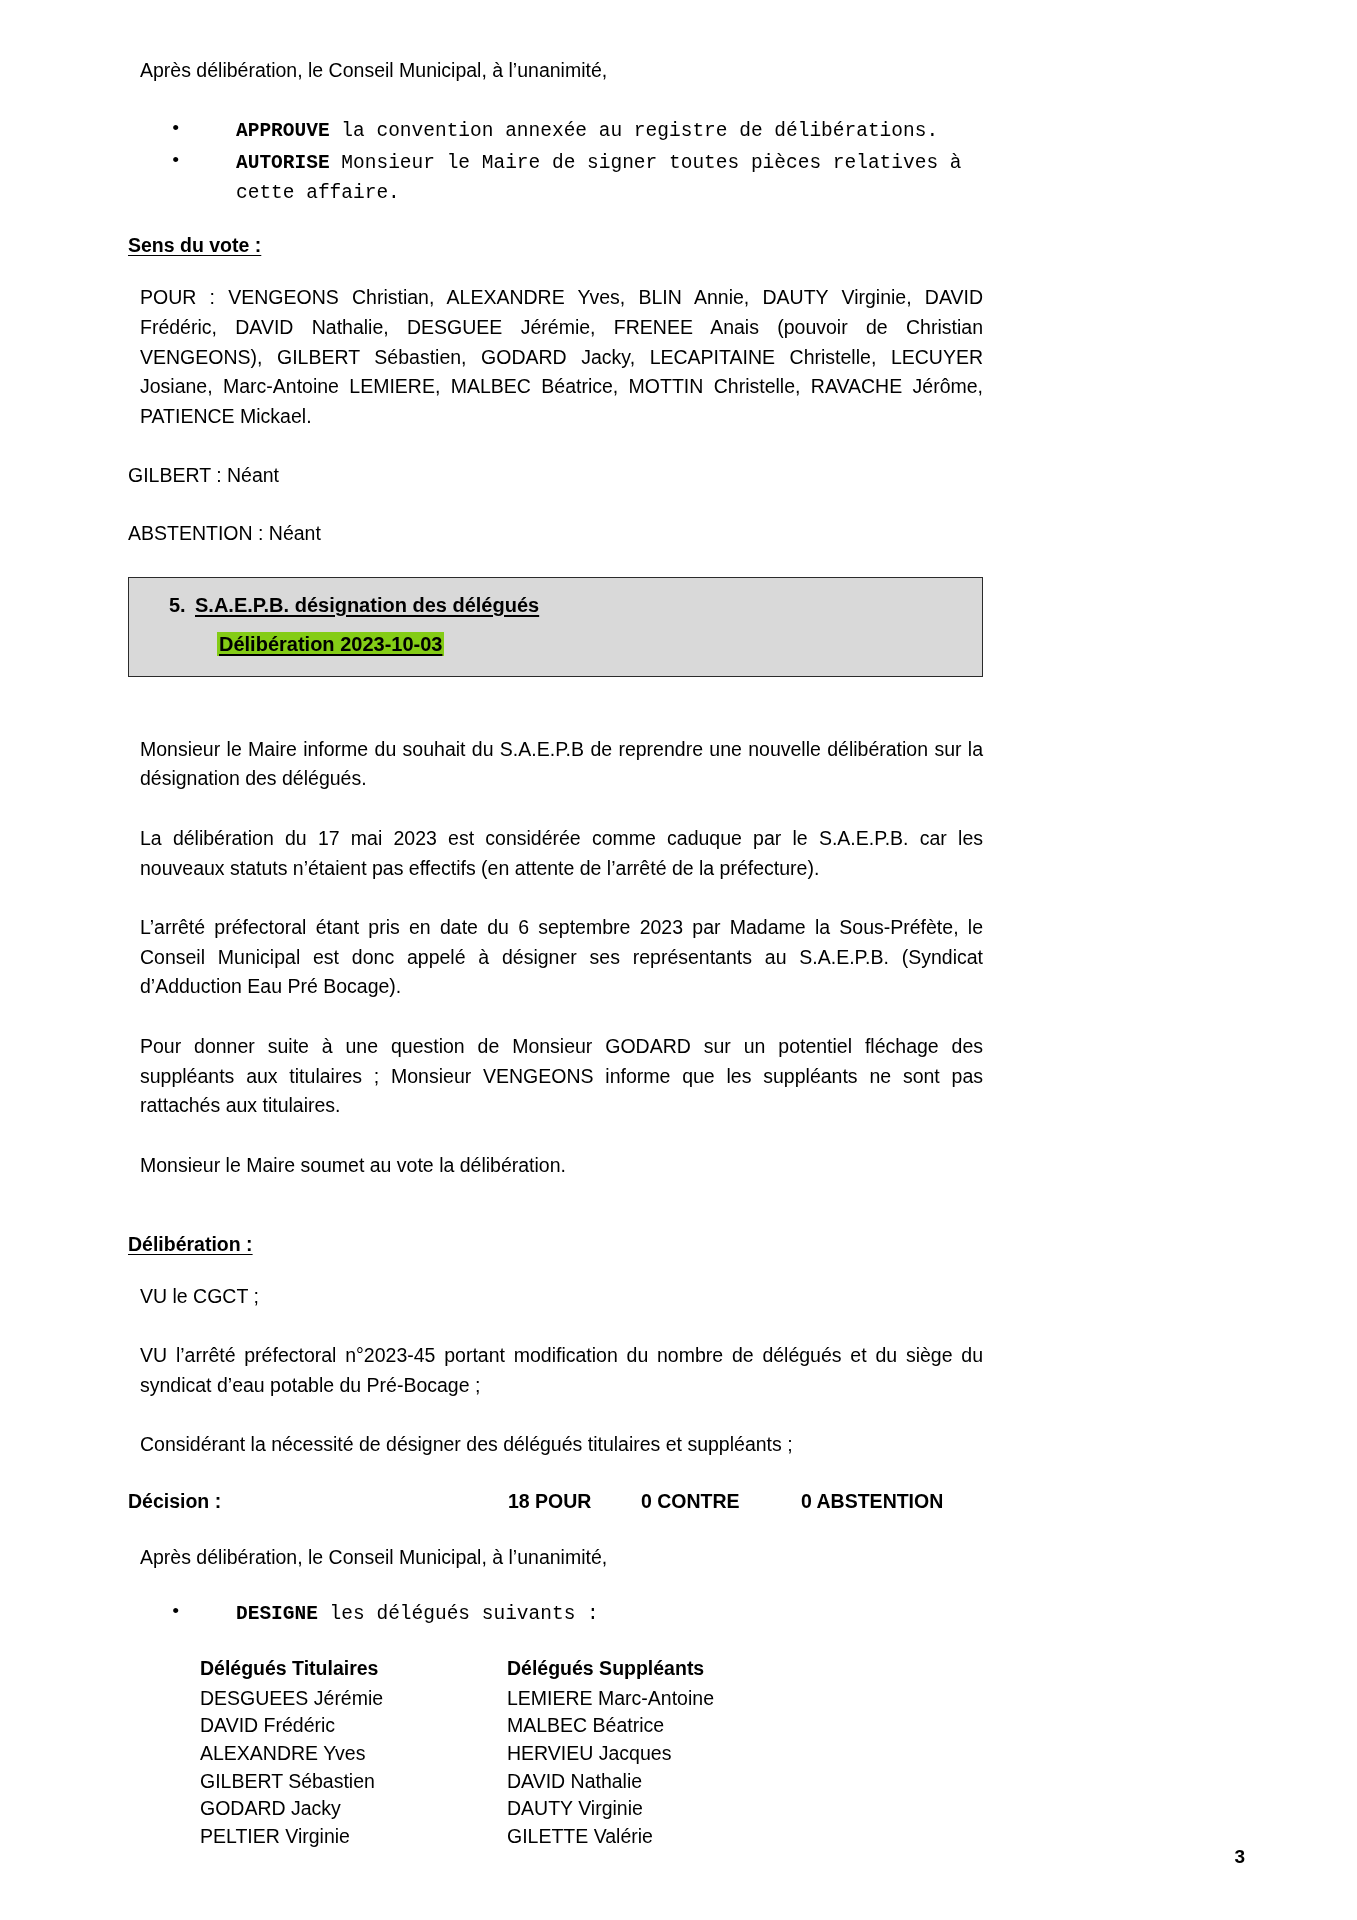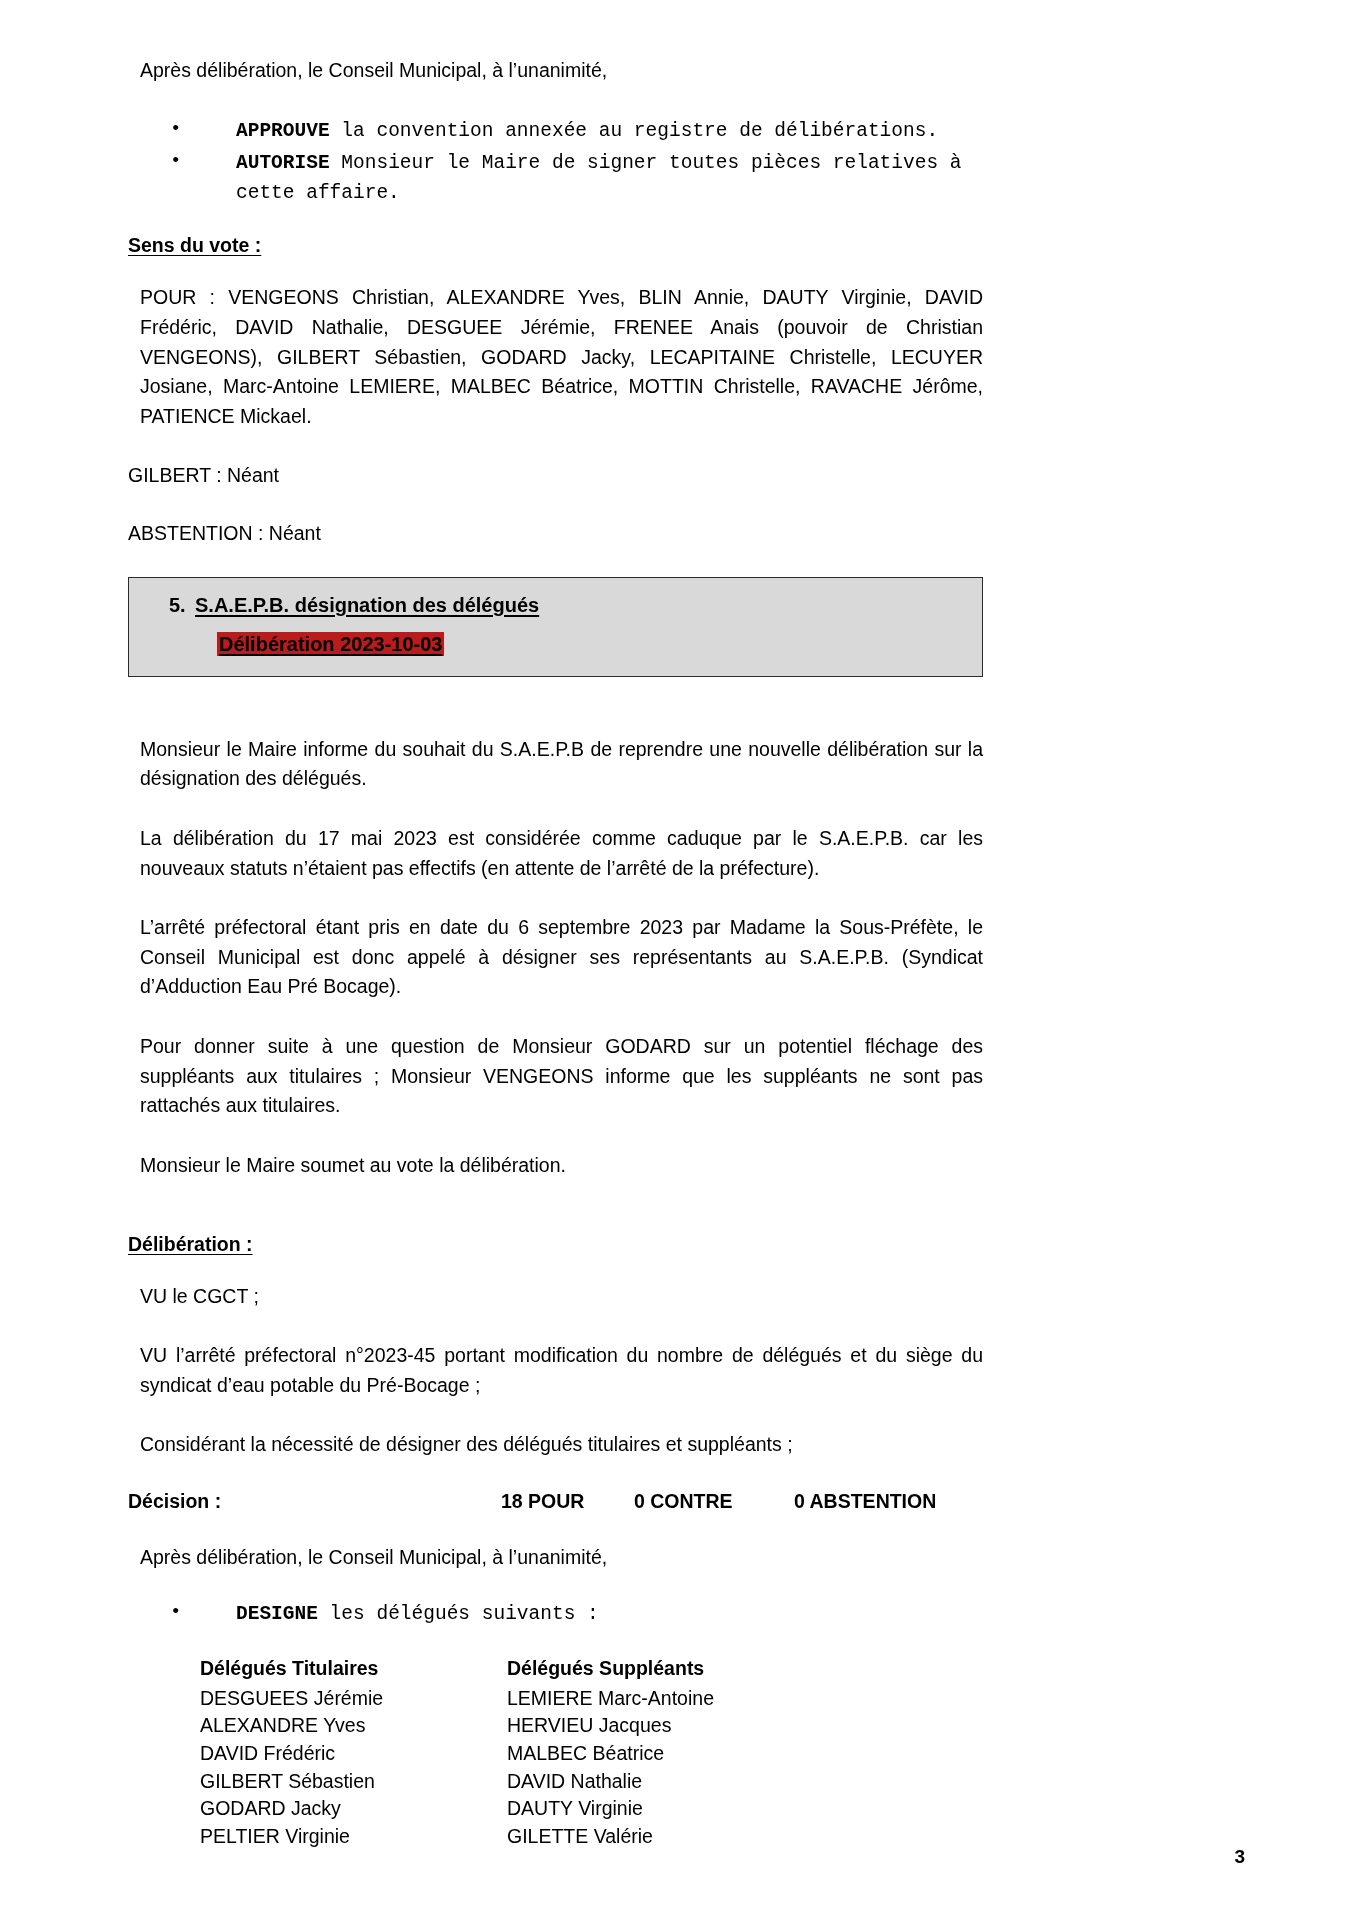--- a/index.html
+++ b/index.html
@@ -99,35 +99,35 @@
   .section-box .title {
     text-decoration: underline;
     text-underline-offset: 3px;
   }
   .section-box .delib-row {
     padding-left: 70px;
     font-size: 20px;
     font-weight: bold;
   }
   .section-box .delib-hl {
-    background: #b91c1c;
+    background: #84cc16;
     text-decoration: underline;
     text-underline-offset: 3px;
     padding: 1px 2px;
   }
 
   
   .decision-row {
     display: flex;
     font-size: 19.5px;
     font-weight: bold;
     margin: 0 0 30px 0;
   }
   .decision-row .lbl { width: 373px; }
-  .decision-row .c1 { width: 133px; }
+  .decision-row .c1 { width: 133px; margin-left: 7px; }
   .decision-row .c2 { width: 160px; }
   .decision-row .c3 { width: auto; }
 
   
   .delegates {
     margin: 14px 0 0 0;
     padding-left: 72px;
   }
   .delegates .row {
     display: flex;
@@ -217,28 +217,28 @@
     <div class="delegates">
       <div class="row hdr">
         <span class="col">Délégués Titulaires</span>
         <span class="col">Délégués Suppléants</span>
       </div>
       <div class="row">
         <span class="col">DESGUEES Jérémie</span>
         <span class="col">LEMIERE Marc-Antoine</span>
       </div>
       <div class="row">
+        <span class="col">DAVID Frédéric</span>
+        <span class="col">MALBEC Béatrice</span>
+      </div>
+      <div class="row">
         <span class="col">ALEXANDRE Yves</span>
         <span class="col">HERVIEU Jacques</span>
       </div>
       <div class="row">
-        <span class="col">DAVID Frédéric</span>
-        <span class="col">MALBEC Béatrice</span>
-      </div>
-      <div class="row">
         <span class="col">GILBERT Sébastien</span>
         <span class="col">DAVID Nathalie</span>
       </div>
       <div class="row">
         <span class="col">GODARD Jacky</span>
         <span class="col">DAUTY Virginie</span>
       </div>
       <div class="row">
         <span class="col">PELTIER Virginie</span>
         <span class="col">GILETTE Valérie</span>

